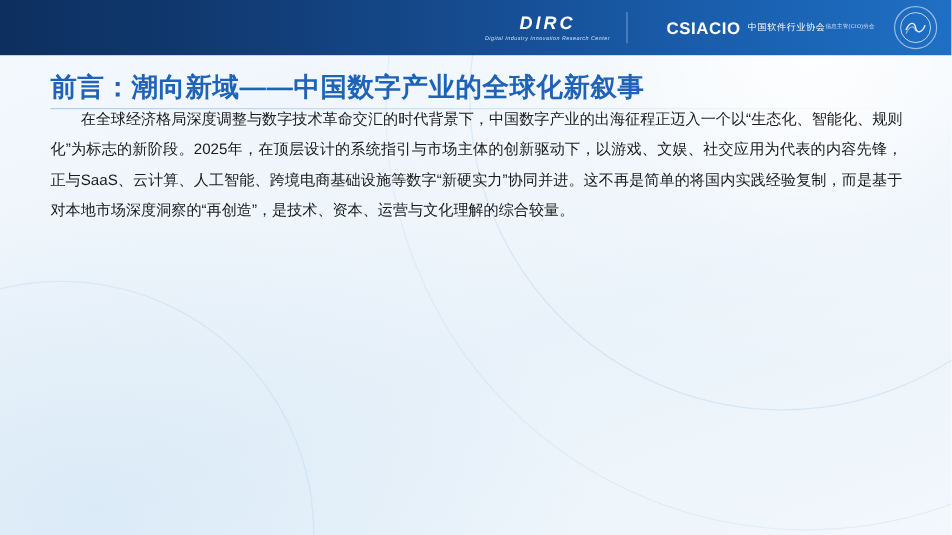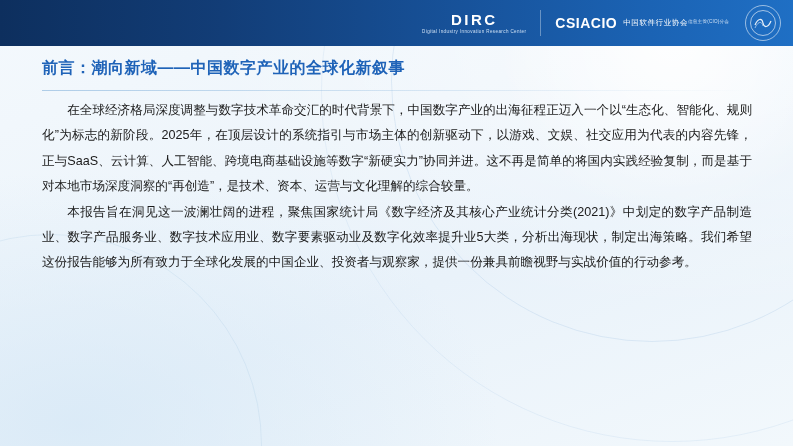--- a/index.html
+++ b/index.html
@@ -57,20 +57,21 @@
     gap: 14px;
     padding-right: 4px;
   }
   .logo-dirc {
     display: flex;
     flex-direction: column;
     align-items: center;
     justify-content: center;
     line-height: 1;
     color: #ffffff;
+    font-style: italic;
   }
   .logo-dirc .main {
     font-size: 15px;
     font-weight: bold;
     letter-spacing: 2.5px;
   }
   .logo-dirc .sub {
     font-size: 4.5px;
     letter-spacing: 0.4px;
     margin-top: 3px;
@@ -80,20 +81,21 @@
   .divider-v {
     width: 1px;
     height: 26px;
     background: rgba(255,255,255,0.35);
   }
   .logo-csia {
     display: flex;
     align-items: center;
     gap: 6px;
     color: #ffffff;
+    margin-left: 18px;
   }
   .logo-csia .cs {
     font-size: 14px;
     font-weight: bold;
     letter-spacing: 0.5px;
   }
   .logo-csia .cn {
     display: flex;
     flex-direction: row;
     line-height: 1.15;
@@ -116,39 +118,39 @@
     justify-content: center;
     margin-left: 2px;
   }
 
   
   .title {
     position: absolute;
     top: 58px;
     left: 42px;
     right: 40px;
-    font-size: 16px;
+    font-size: 22px;
     font-weight: bold;
     color: #1f63b8;
     letter-spacing: 0.5px;
     white-space: nowrap;
   }
   .title-rule {
     position: absolute;
     top: 90px;
     left: 42px;
     right: 40px;
     height: 1px;
     background: linear-gradient(90deg, rgba(120,170,215,0.55) 0%, rgba(120,170,215,0.15) 70%, rgba(120,170,215,0) 100%);
   }
 
   
   .body {
     position: absolute;
-    top: 98px;
+    top: 87px;
     left: 42px;
     width: 710px;
     color: #1a1a1a;
     font-size: 12.6px;
     line-height: 25.4px;
     text-align: justify;
     text-justify: inter-ideograph;
   }
   .body p {
     margin: 0;
@@ -192,16 +194,15 @@
       </div>
 
     </div>
   </div>
 
   <div class="title">前言：潮向新域——中国数字产业的全球化新叙事</div>
   <div class="title-rule"></div>
 
   <div class="body">
     <p>在全球经济格局深度调整与数字技术革命交汇的时代背景下，中国数字产业的出海征程正迈入一个以“生态化、智能化、规则化”为标志的新阶段。2025年，在顶层设计的系统指引与市场主体的创新驱动下，以游戏、文娱、社交应用为代表的内容先锋，正与SaaS、云计算、人工智能、跨境电商基础设施等数字“新硬实力”协同并进。这不再是简单的将国内实践经验复制，而是基于对本地市场深度洞察的“再创造”，是技术、资本、运营与文化理解的综合较量。</p>
-    <p>本报告旨在洞见这一波澜壮阔的进程，聚焦国家统计局《数字经济及其核心产业统计分类(2021)》中划定的数字产品制造业、数字产品服务业、数字技术应用业、数字要素驱动业及数字化效率提升业5大类，分析出海现状，制定出海策略。我们希望这份报告能够为所有致力于全球化发展的中国企业、投资者与观察家，提供一份兼具前瞻视野与实战价值的行动参考。</p>
   </div>
 
 </div>
 
 </body></html>

